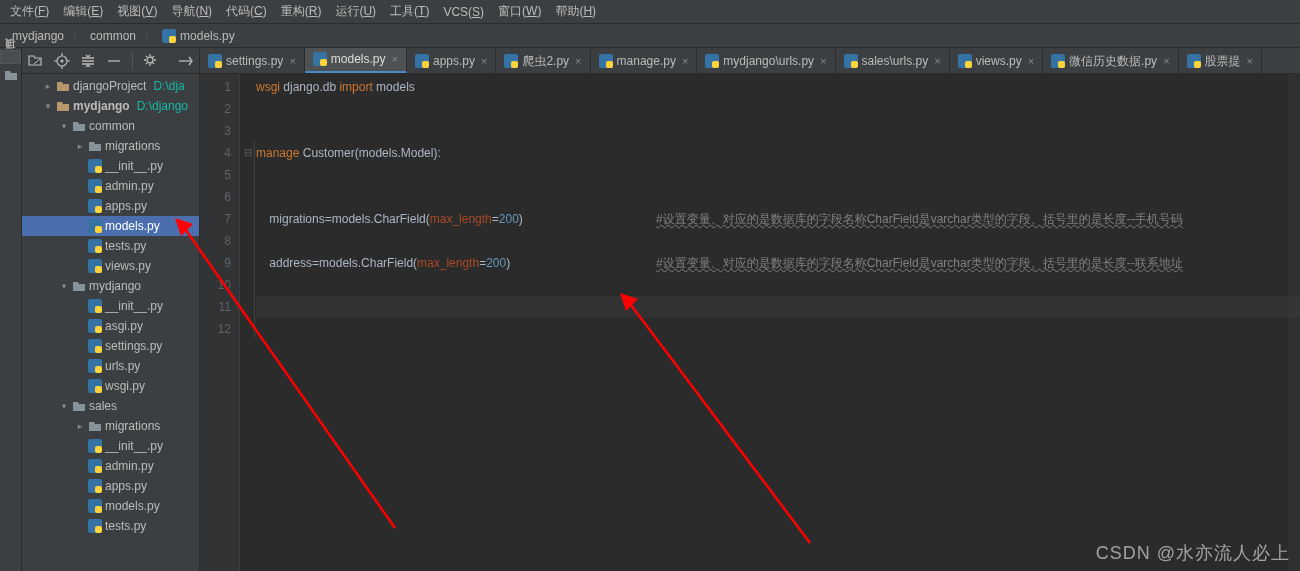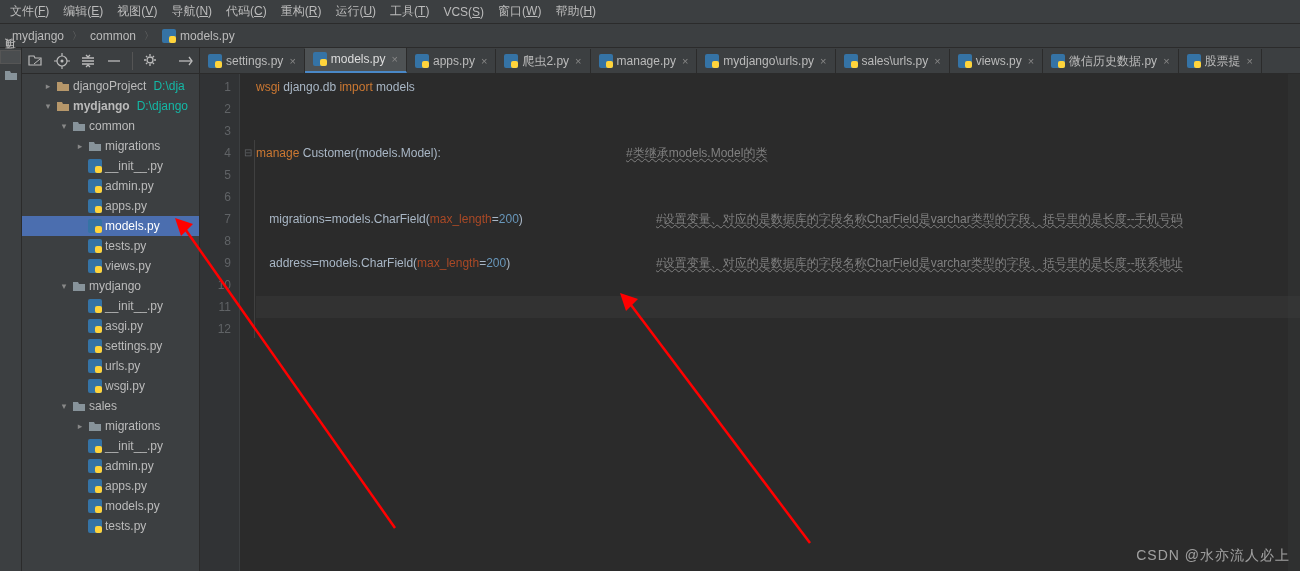--- a/index.html
+++ b/index.html
@@ -64,21 +64,21 @@
 .fn { color:#a9b7c6; }
 .arg { color:#aa4926; }
 .num { color:#6897bb; }
 .cmt { color:#808080; position:absolute;}
 .wavy { text-decoration:underline wavy #808080; text-decoration-thickness:1px; }
 .guide { position:absolute; left:14px; top:66px; width:1px; height:198px; background:#404040; }
 .fold { position:absolute; left:-12px; color:#606366; font-size:10px; }
 
 
 .arrow-svg { position:absolute; pointer-events:none; }
-.watermark { position:absolute; right:10px; bottom:6px; color:rgba(255,255,255,.55); font-size:14px; letter-spacing:1px; }
+.watermark { position:absolute; right:10px; bottom:6px; color:rgba(255,255,255,.55); font-size:18px; letter-spacing:1px; }
 
 
 .vstripe { position:absolute; right:0; top:0; bottom:0; width:12px; background:#3c3f4140; }
 </style>
 </head>
 <body>
 
 <svg width="0" height="0" style="position:absolute">
   <defs>
     <g id="i-py">
@@ -471,21 +471,21 @@
             <div>9</div>
             <div>10</div>
             <div>11</div>
             <div>12</div>
           </div>
         <div class="code">
           <div class="guide"></div>
           <div class="line"><span class="kw">wsgi</span> <span class="fn">django.db</span> <span class="kw">import</span> <span class="fn">models</span></div>
           <div class="line"></div>
           <div class="line"></div>
-          <div class="line"><span class="fold">⊟</span><span class="kw">manage</span> <span class="fn">Customer</span>(<span class="fn">models.Model</span>):<span class="cmt wavy" style="left:370px">#类继承models.Model的类</span></div>
+          <div class="line"><span class="fold">⊟</span><span class="kw">manage</span> <span class="fn">Customer</span>(<span class="fn">models.Model</span>):</div>
           <div class="line"></div>
           <div class="line"></div>
           <div class="line">    <span>migrations=models.CharField(</span><span class="arg">max_length</span><span>=</span><span class="num">200</span><span>)</span><span class="cmt wavy" style="left:400px">#设置变量、对应的是数据库的字段名称CharField是varchar类型的字段、括号里的是长度--手机号码</span></div>
           <div class="line"></div>
           <div class="line">    <span>address=models.CharField(</span><span class="arg">max_length</span><span>=</span><span class="num">200</span><span>)</span><span class="cmt wavy" style="left:400px">#设置变量、对应的是数据库的字段名称CharField是varchar类型的字段、括号里的是长度--联系地址</span></div>
           <div class="line"></div>
           <div class="line caret"></div>
           <div class="vstripe"></div>
         </div>
       </div>

